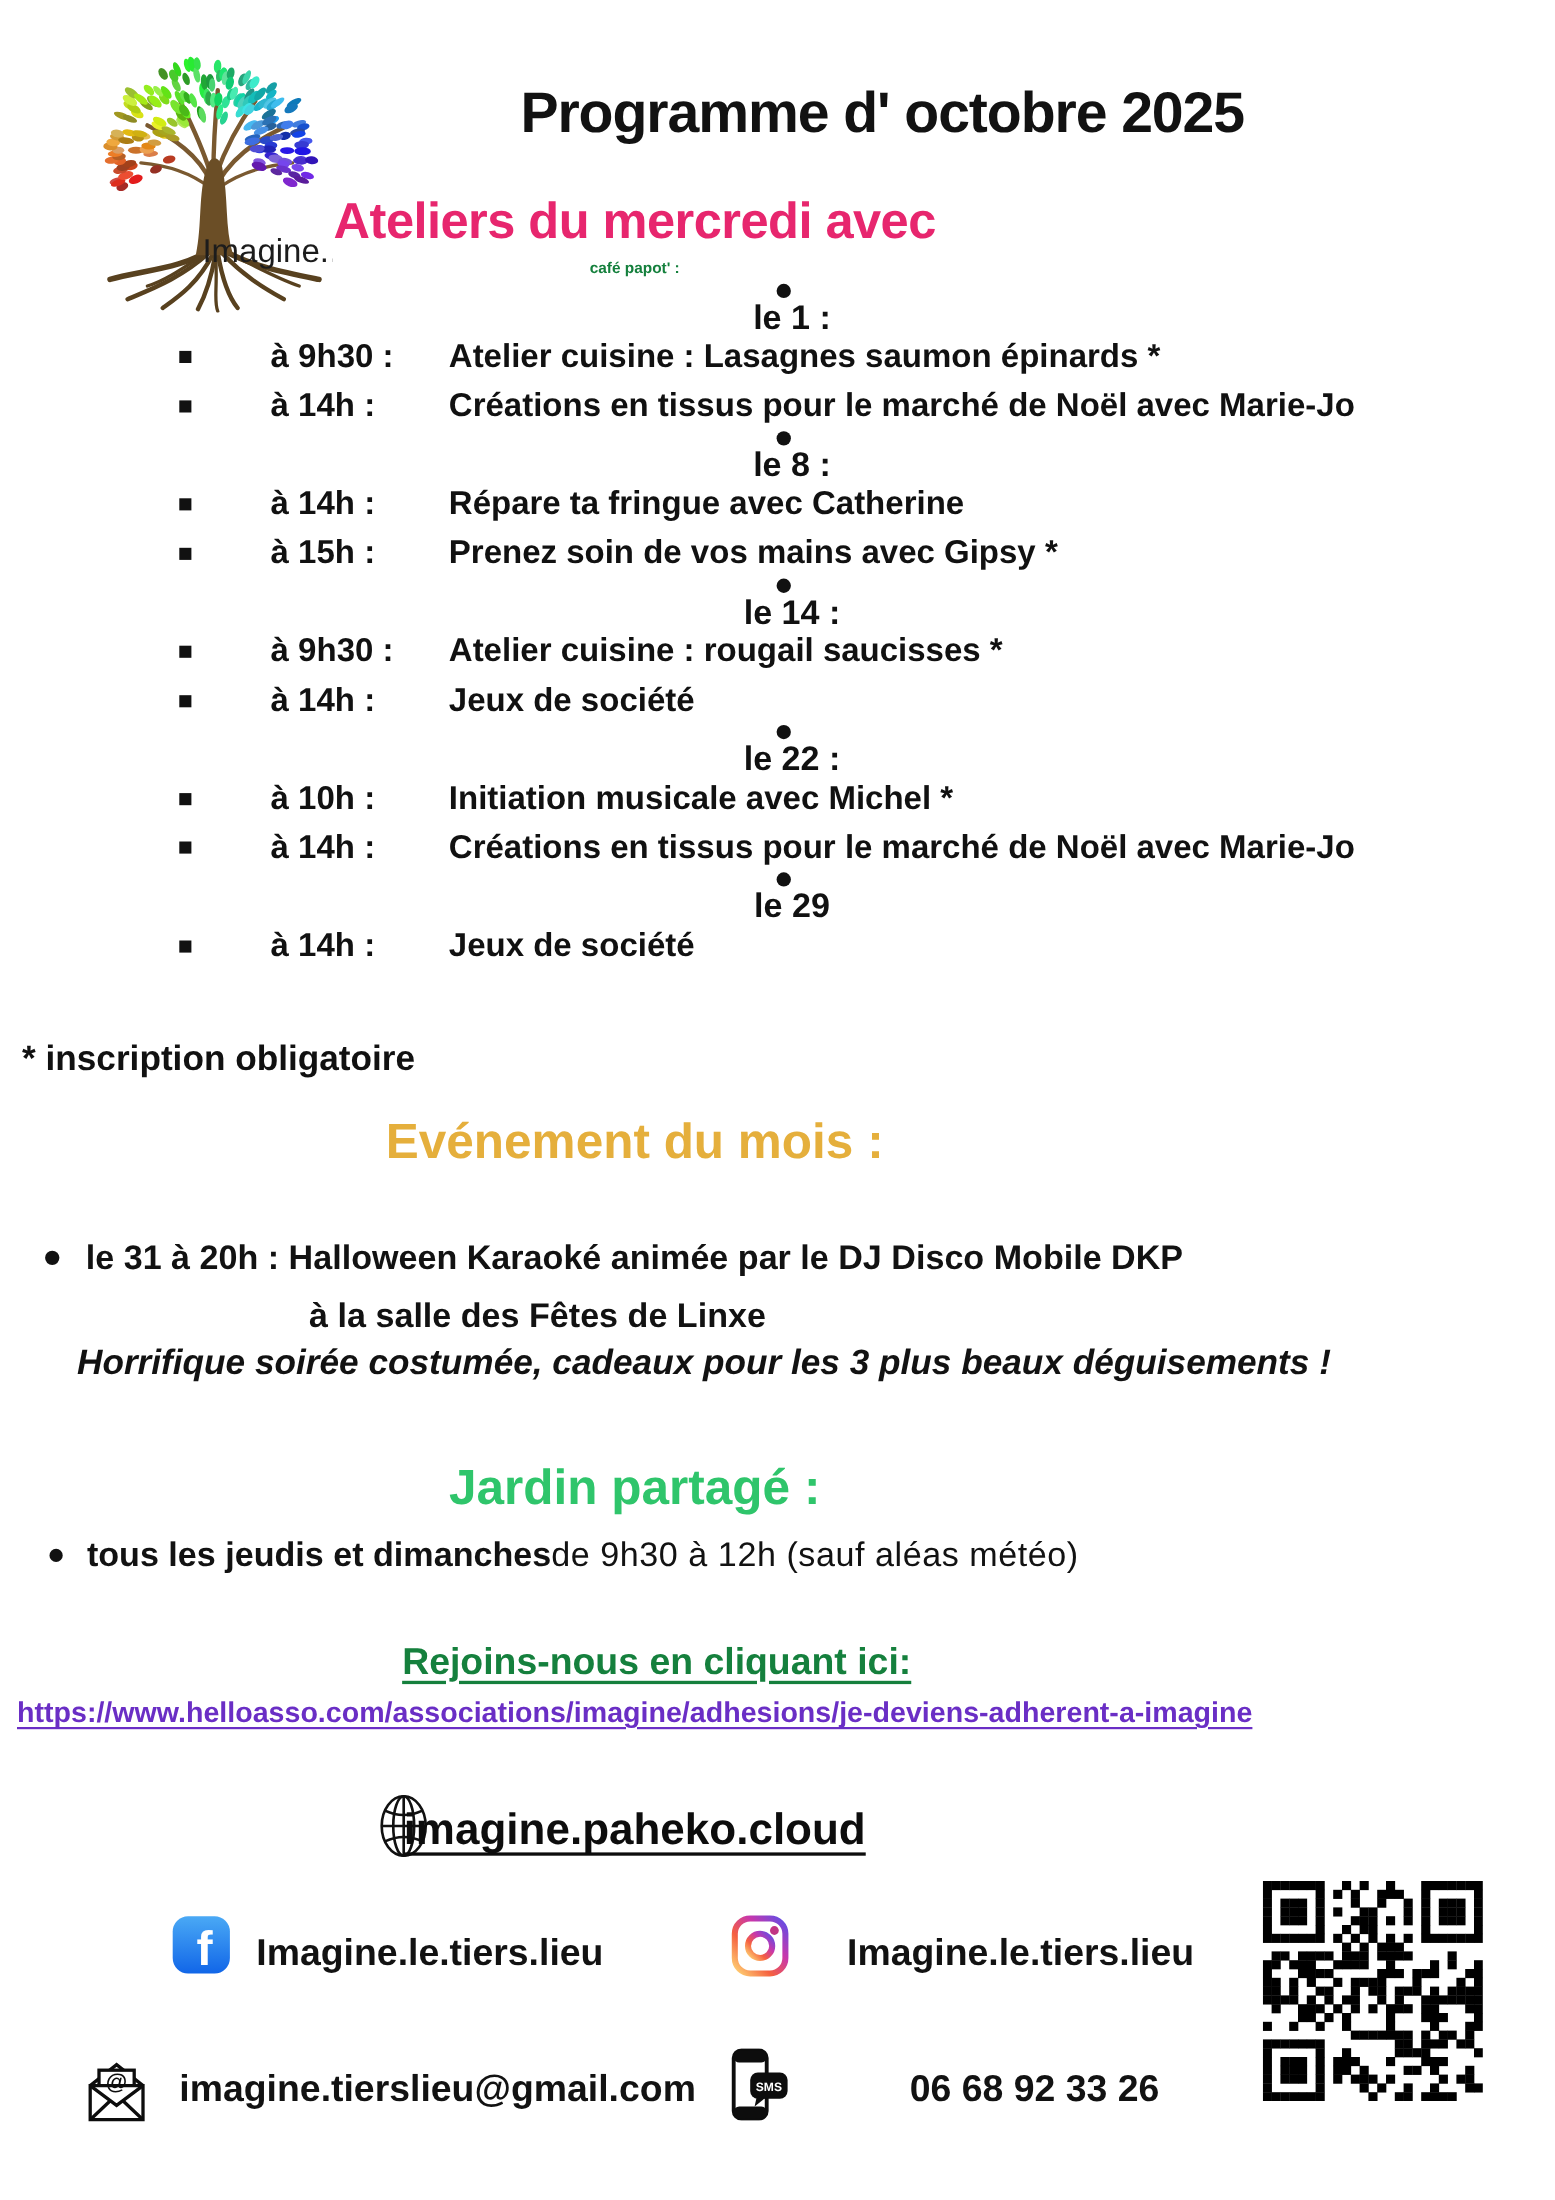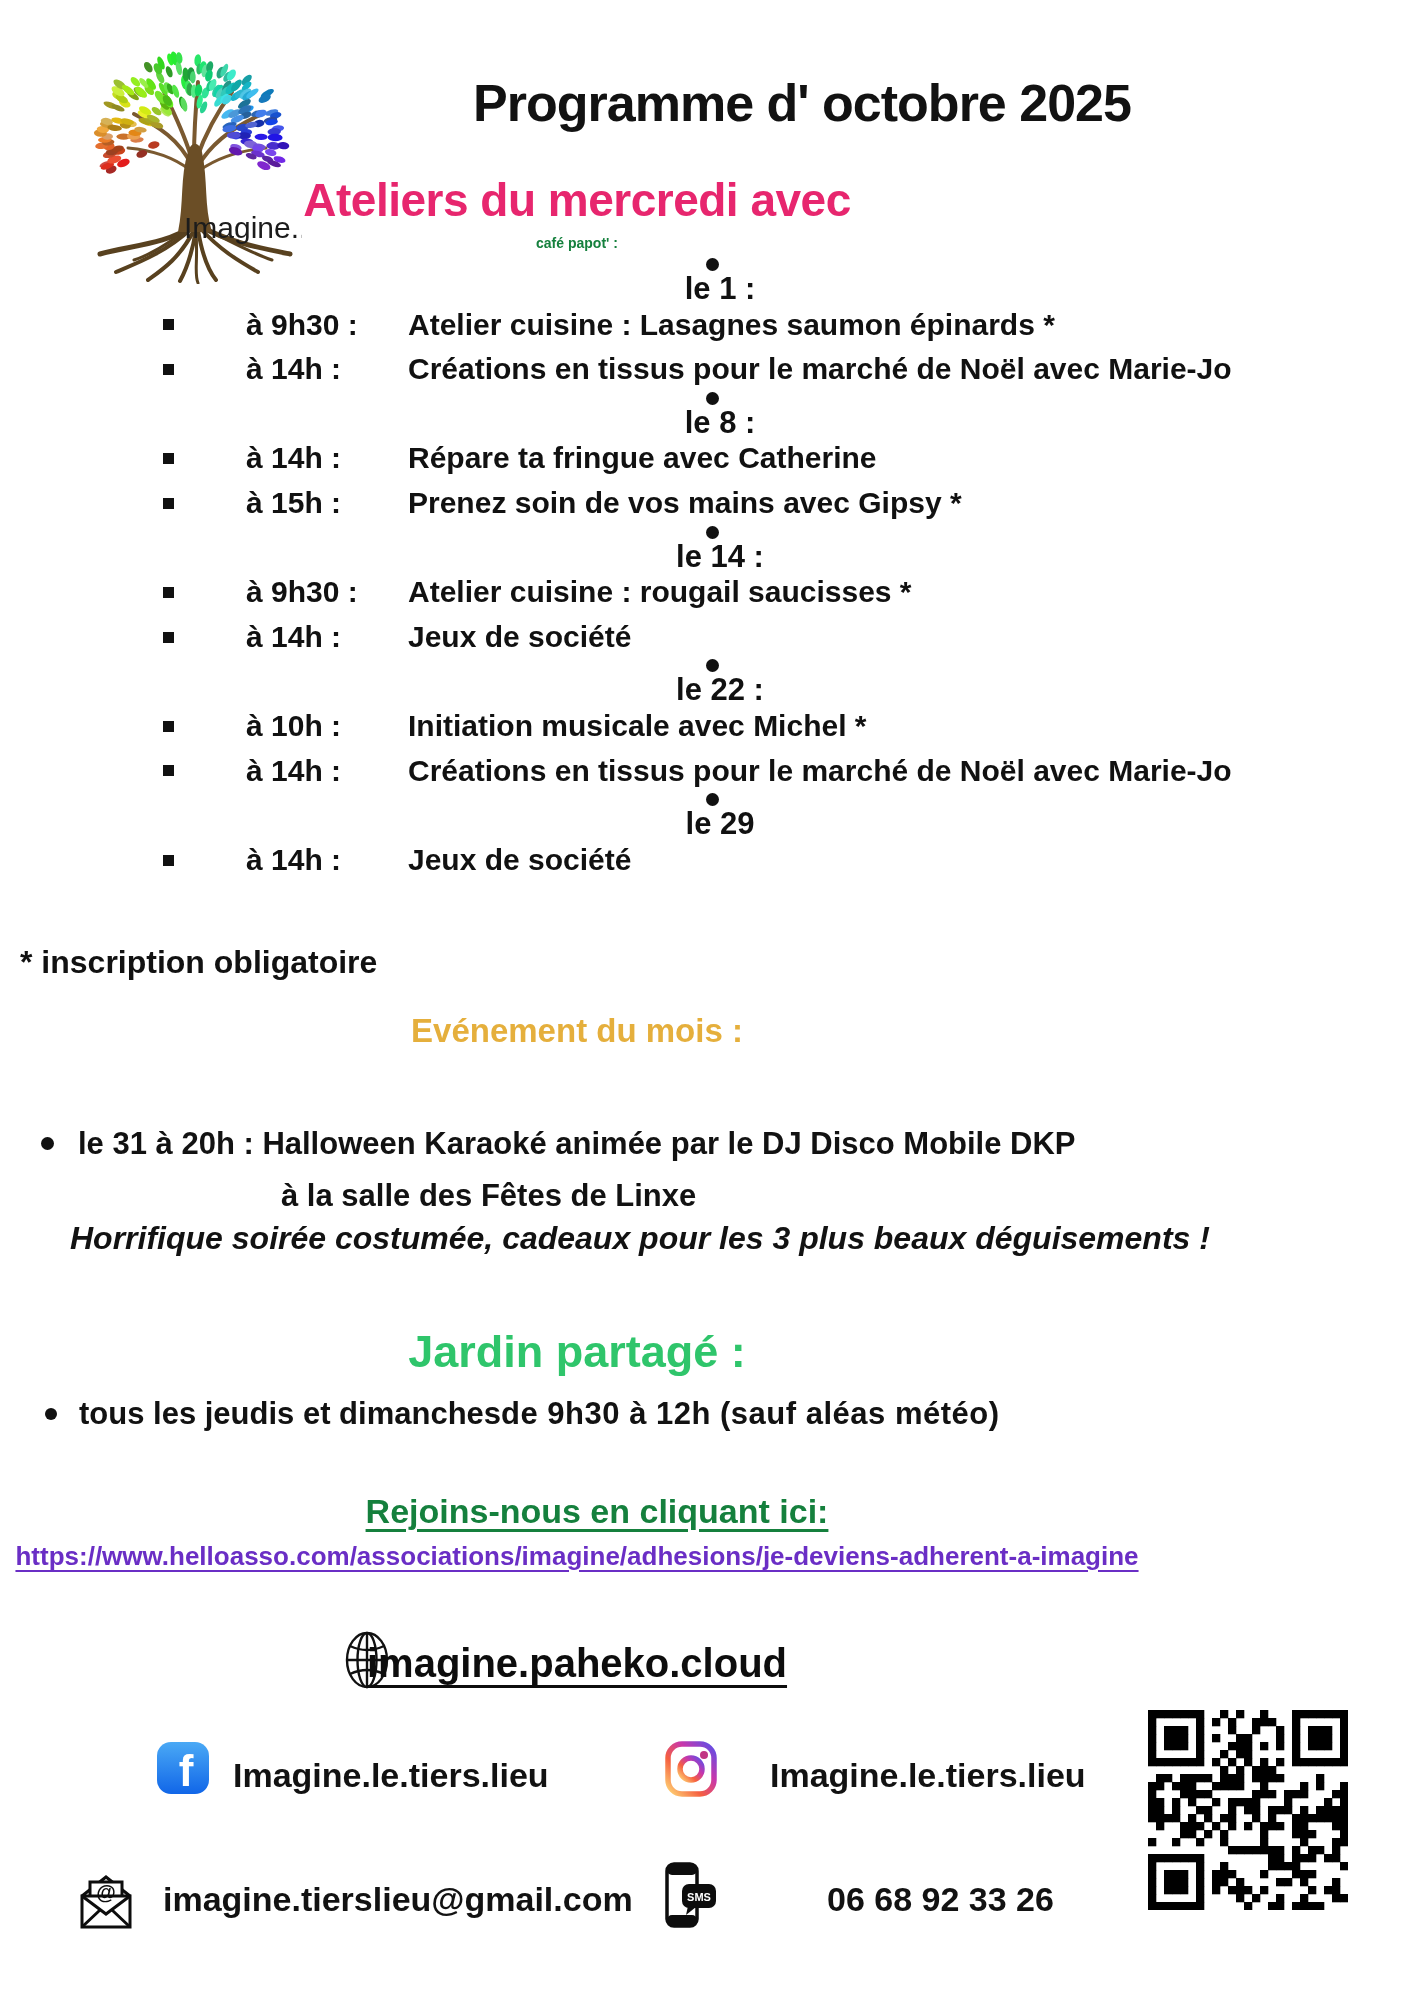--- a/index.html
+++ b/index.html
@@ -6,21 +6,21 @@
   #flyer{position:relative;width:1414px;height:2000px;background:#ffffff;overflow:hidden;
          font-family:"Liberation Sans",sans-serif;color:#121212;}
   .abs{position:absolute;line-height:1.15;}
   .center{left:0;width:1154px;text-align:center;}
 
   
   #title{top:74px;left:190px;width:1224px;text-align:center;font-size:52px;font-weight:800;
          letter-spacing:-1px;color:#121212;}
   #ws-heading{top:174px;font-size:46px;font-weight:800;color:#E7266E;letter-spacing:-0.5px;}
   #cafe{top:235px;font-size:14px;font-weight:700;color:#15803d;}
-  #event-heading{top:1012px;font-size:33px;font-weight:800;color:#E5AF3C;}
+  #event-heading{top:1012px;font-size:45px;font-weight:800;color:#E5AF3C;}
   #garden-heading{top:1326px;font-size:45px;font-weight:800;color:#2FC56B;}
 
   
   #list{top:258px;left:50px;width:1340px;}
   .row{height:44.6px;display:flex;align-items:center;white-space:nowrap;}
   .day{font-size:31px;font-weight:800;color:#111;flex-direction:column;}
   .item{font-size:30px;font-weight:700;color:#111;padding-left:113px;}
   .dot{width:13px;height:13px;border-radius:50%;background:#111;margin-right:15px;flex:none;}
   .sq{width:11px;height:11px;background:#111;margin-right:24px;flex:none;}
   .time{width:162px;flex:none;margin-left:48px;}
@@ -30,21 +30,21 @@
   
   #event-l1{top:1126px;left:41px;font-size:31px;font-weight:700;display:flex;align-items:center;}
   #event-l1 .dot{margin-right:24px;}
   #event-l2{top:1178px;left:281px;font-size:31px;font-weight:700;}
   #event-l3{top:1220px;left:70px;font-size:32px;font-weight:700;font-style:italic;}
 
   
   #garden-line{top:1396px;left:45px;font-size:31px;display:flex;align-items:center;}
   #garden-line .dot{width:12px;height:12px;margin-right:22px;}
   #garden-line .b{font-weight:800;}
-  #garden-line .r{font-weight:700;letter-spacing:0.5px;text-align:center;}
+  #garden-line .r{font-weight:400;letter-spacing:0.5px;text-align:center;}
 
   
   #cta{top:1492px;font-size:34px;font-weight:800;color:#15803d;text-decoration:underline;
        text-decoration-thickness:3px;text-underline-offset:6px;cursor:pointer;padding-left:20px;}
   #url{top:1542px;font-size:26px;font-weight:700;color:#6A2EC5;text-decoration:underline;
        text-decoration-thickness:2px;text-underline-offset:5px;cursor:pointer;}
 
   
   #globe{top:1630px;left:344px;}
   #website{top:1640px;font-size:40px;font-weight:800;color:#0d0d0d;text-decoration:underline;

